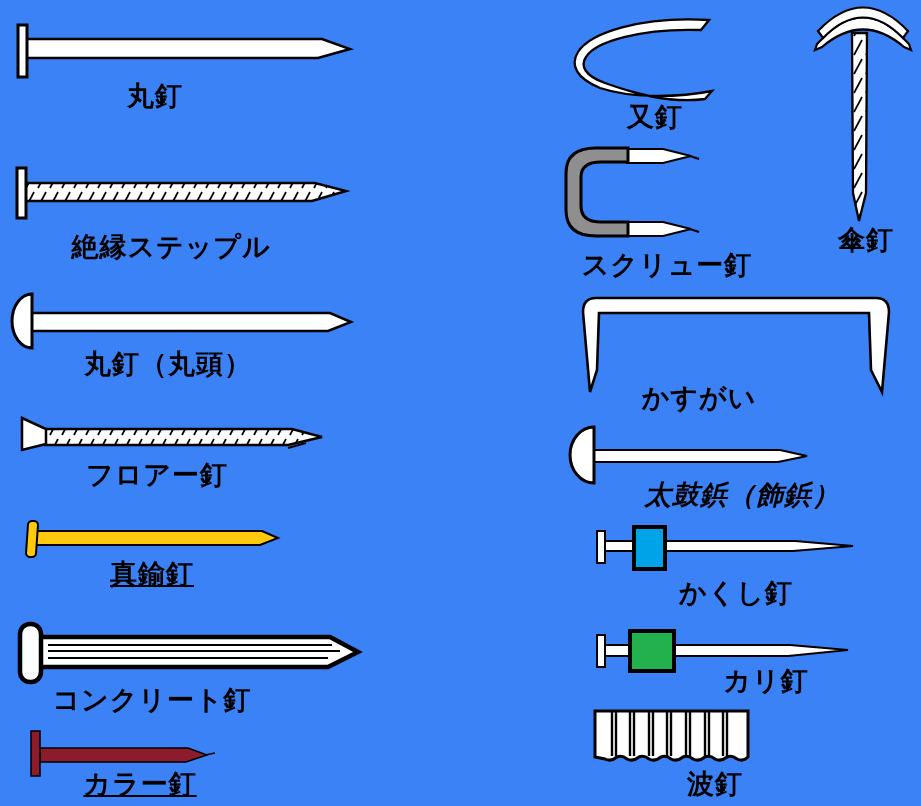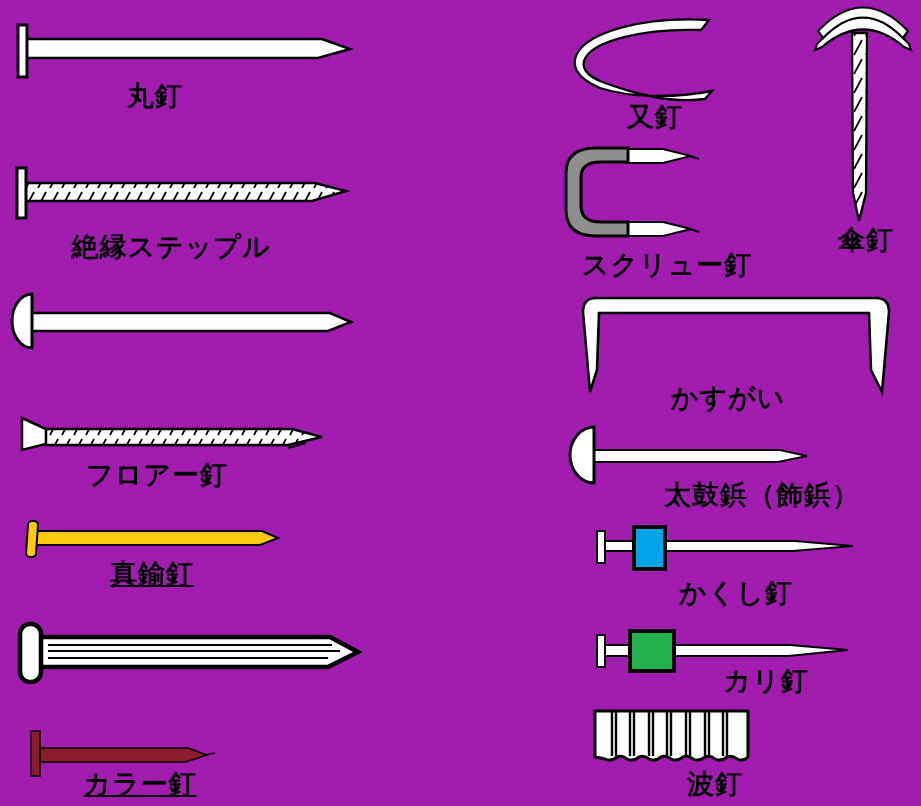--- a/index.html
+++ b/index.html
@@ -1,16 +1,16 @@
 <!DOCTYPE html>
 <html><head>
 <meta charset="utf-8">
 <style>
   html,body{margin:0;padding:0;background:#fff;}
-  .canvas{position:relative;width:921px;height:806px;background:#a21caf;overflow:hidden;
+  .canvas{position:relative;width:921px;height:806px;background:#3b82f6;overflow:hidden;
           font-family:"DejaVu Sans","Liberation Sans",sans-serif;}
   .diagram-svg{position:absolute;left:0;top:0;}
   .lbl{position:absolute;transform:translateX(-50%);font-size:27px;font-weight:600;
        color:#000;white-space:nowrap;letter-spacing:1px;line-height:1.05;}
 </style>
 </head>
 <body>
 
 <div class="canvas">
 
@@ -123,25 +123,27 @@
         <line x1="705" y1="712" x2="705" y2="756"></line>
           <line x1="709" y1="712" x2="709" y2="756"></line>
         <line x1="723" y1="712" x2="723" y2="756"></line>
           <line x1="727" y1="712" x2="727" y2="756"></line>
       </g>
     </g>
   </svg>
 
   <div class="lbl" style="left:155px;top:82px;">丸釘</div>
   <div class="lbl" style="left:171px;top:233px;">絶縁ステップル</div>
+  <div class="lbl" style="left:168px;top:350px;">丸釘（丸頭）</div>
   <div class="lbl" style="left:157px;top:461px;">フロアー釘</div>
   <div class="lbl" style="left:152px;top:560px;text-decoration:underline;">真鍮釘</div>
+  <div class="lbl" style="left:152px;top:686px;">コンクリート釘</div>
   <div class="lbl" style="left:140px;top:770px;text-decoration:underline;">カラー釘</div>
   <div class="lbl" style="left:655px;top:103px;">又釘</div>
   <div class="lbl" style="left:866px;top:226px;">傘釘</div>
   <div class="lbl" style="left:667px;top:251px;">スクリュー釘</div>
-  <div class="lbl" style="left:728px;top:384px;text-align:right;">かすがい</div>
-  <div class="lbl" style="left:762px;top:481px;">太鼓鋲（飾鋲）</div>
+  <div class="lbl" style="left:699px;top:384px;text-align:right;">かすがい</div>
+  <div class="lbl" style="left:742px;top:481px;font-style:italic;">太鼓鋲（飾鋲）</div>
   <div class="lbl" style="left:705px;top:579px;margin-left:31px;">かくし釘</div>
   <div class="lbl" style="left:766px;top:667px;">カリ釘</div>
   <div class="lbl" style="left:715px;top:770px;text-align:center;">波釘</div>
 
 </div>
 
 </body></html>

